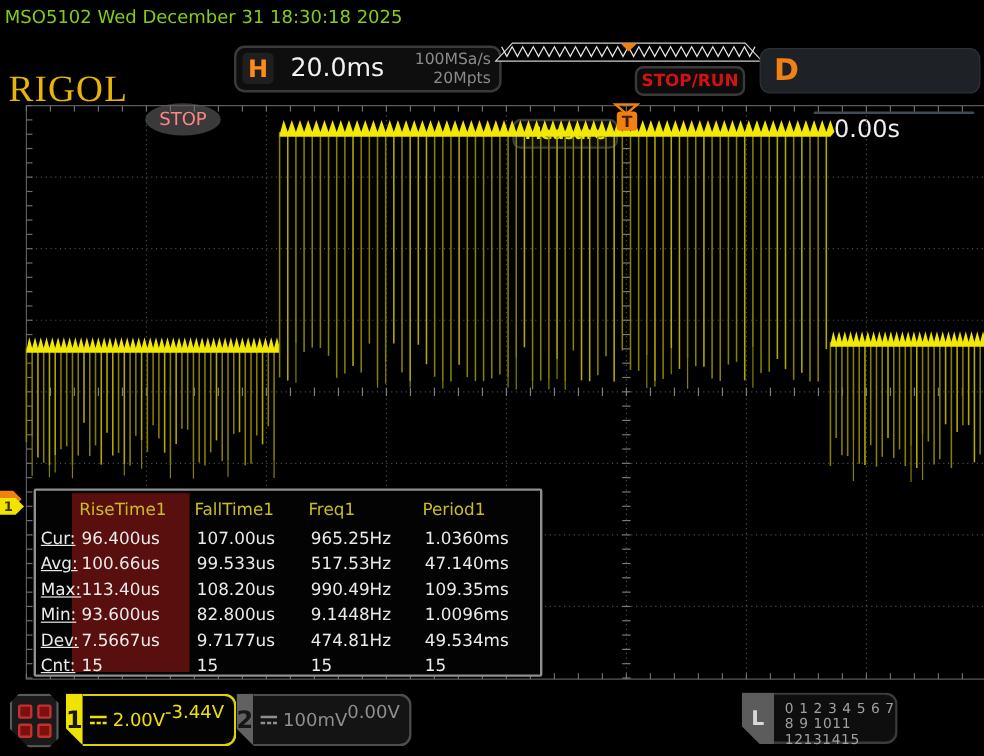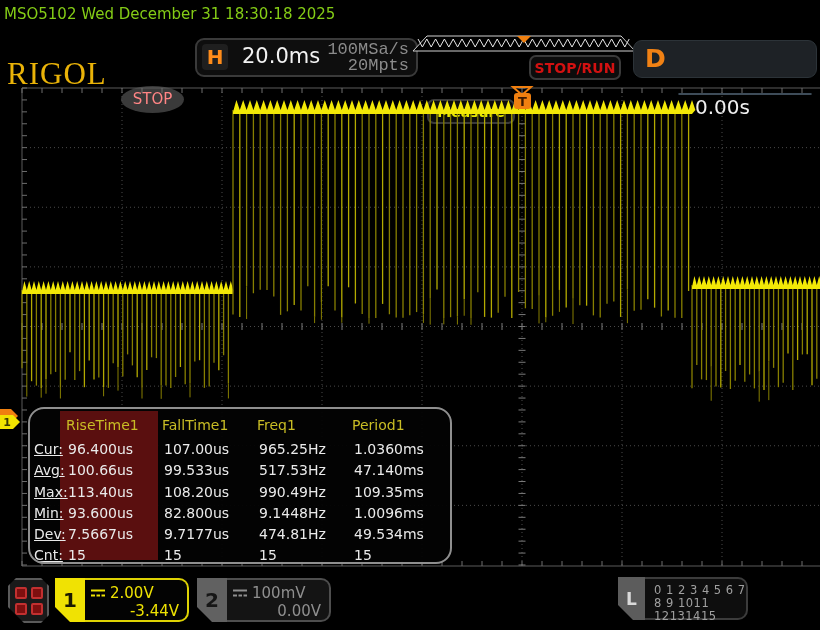--- a/index.html
+++ b/index.html
@@ -13,39 +13,39 @@
         font-weight:normal;font-size:31px;color:#eab308;letter-spacing:1px;margin-top:15px;}
   .stop-badge{position:absolute;left:121px;top:46px;width:63px;height:27px;background:#3a3a3a;
         border-radius:50%;color:#ff8585;font-weight:normal;font-size:15px;text-align:center;
         line-height:27px;margin-top:40px;}
   .hbox{position:absolute;left:195px;top:38px;width:223px;height:39px;background:#0e0e0e;
         border:2px solid #3a3a3a;border-radius:9px;box-sizing:border-box;}
   .hkey{position:absolute;left:5px;top:4px;width:26px;height:26px;background:#1f1f1f;
         border-radius:4px;color:#ff8c1a;font-weight:bold;font-size:20px;text-align:center;
         line-height:26px;}
   .hval{position:absolute;left:45px;top:4px;font-size:21px;color:#f2f2f2;}
-  .srate{position:absolute;right:7px;top:2px;text-align:right;font-size:17px;color:#8b8b8b;
-        line-height:16px;font-family:Liberation Mono, monospace;}
+  .srate{position:absolute;right:7px;top:2px;text-align:right;font-size:13px;color:#8b8b8b;
+        line-height:16px;}
   .preview{position:absolute;left:412px;top:35px;width:224px;height:18px;}
   .btn{position:absolute;height:25px;background:#0c0c0c;border:2px solid #3a3a3a;
        border-radius:7px;font-weight:bold;font-size:14px;text-align:center;box-sizing:border-box;
        font-family:"DejaVu Sans",sans-serif;padding:0;}
   .btn.measure{left:427px;top:55px;width:88px;color:#e8e800;margin-top:44px;}
   .btn.stoprun{left:529px;top:55px;width:92px;color:#d31111;}
   .dbox{position:absolute;left:633px;top:40px;width:184px;height:38px;background:#1e2226;
         border:1px solid #2c3338;border-radius:9px;box-sizing:border-box;}
   .dkey{position:absolute;left:11px;top:3px;font-size:25px;font-weight:bold;color:#f08114;}
   .dval-box{position:absolute;left:44px;top:4px;right:4px;bottom:4px;background:#020507;
         border:1px solid #3e4c59;border-radius:6px;margin-top:48px;}
   .dval{font-size:20px;color:#efefef;line-height:26px;padding-left:16px;}
   
   .scope-svg{position:absolute;left:0;top:0;}
   
   .measure-panel{position:absolute;left:28px;top:407px;width:424px;height:157px;
-        background:rgba(3,3,3,0.95);border:2px solid #8f8f8f;border-radius:16px;
+        background:rgba(3,3,3,0.95);border:2px solid #8f8f8f;border-radius:2px;
         box-sizing:border-box;overflow:hidden;z-index:5;}
   .mp-highlight{position:absolute;left:30px;top:2px;width:98px;height:calc(100% - 4px);
         background:#5a0f0f;}
   .mp-grid{position:absolute;left:2px;top:4px;display:grid;
         grid-template-columns:34px 96px 95px 95px 94px;
         grid-template-rows:26px repeat(6,21.3px);}
   .mp-grid span{font-size:14px;line-height:21px;white-space:nowrap;}
   .mp-head{color:#c9bd25;line-height:24px !important;}
   .mp-label{color:#eaeaea;padding-left:2px;text-decoration:underline;}
   .mp-val{color:#eaeaea;padding-left:2px;}
@@ -59,21 +59,21 @@
         border-radius:2px;box-sizing:border-box;}
   .ch{position:absolute;top:578px;height:44px;display:flex;box-sizing:border-box;}
   .ch1{left:55px;width:134px;}
   .ch2{left:197px;width:134px;}
   .ch .tab{width:30px;height:100%;font-weight:bold;font-size:20px;display:flex;
         align-items:center;justify-content:center;
         clip-path:polygon(0 0,100% 0,100% 100%,15px 100%,0 calc(100% - 15px));}
   .ch1 .tab{background:#f0e203;color:#1a1a00;}
   .ch2 .tab{background:#616161;color:#161616;}
   .ch .chbody{flex:1;height:100%;box-sizing:border-box;border-radius:0 10px 10px 0;
-        padding:4px 8px 4px 6px;display:flex;flex-direction:column;justify-content:space-between;}
+        padding:4px 8px 4px 6px;display:flex;flex-direction:row;justify-content:space-between;}
   .ch1 .chbody{background:#030303;border:2px solid #ded203;border-left:none;color:#ede103;}
   .ch2 .chbody{background:#141414;border:2px solid #4e4e4e;border-left:none;color:#8f8f8f;}
   .chline1{display:flex;align-items:center;gap:5px;font-size:15px;}
   .chline2{text-align:right;font-size:15px;}
   .logic{position:absolute;left:618px;top:577px;width:130px;height:43px;display:flex;
         box-sizing:border-box;}
   .logic .tab{width:27px;background:#5c5c5c;color:#d9d9d9;font-weight:bold;font-size:17px;
         display:flex;align-items:center;justify-content:center;
         clip-path:polygon(0 0,100% 0,100% 100%,15px 100%,0 calc(100% - 15px));}
   .logic .lbody{flex:1;background:#0e0e0e;border:2px solid #3c3c3c;border-left:none;

